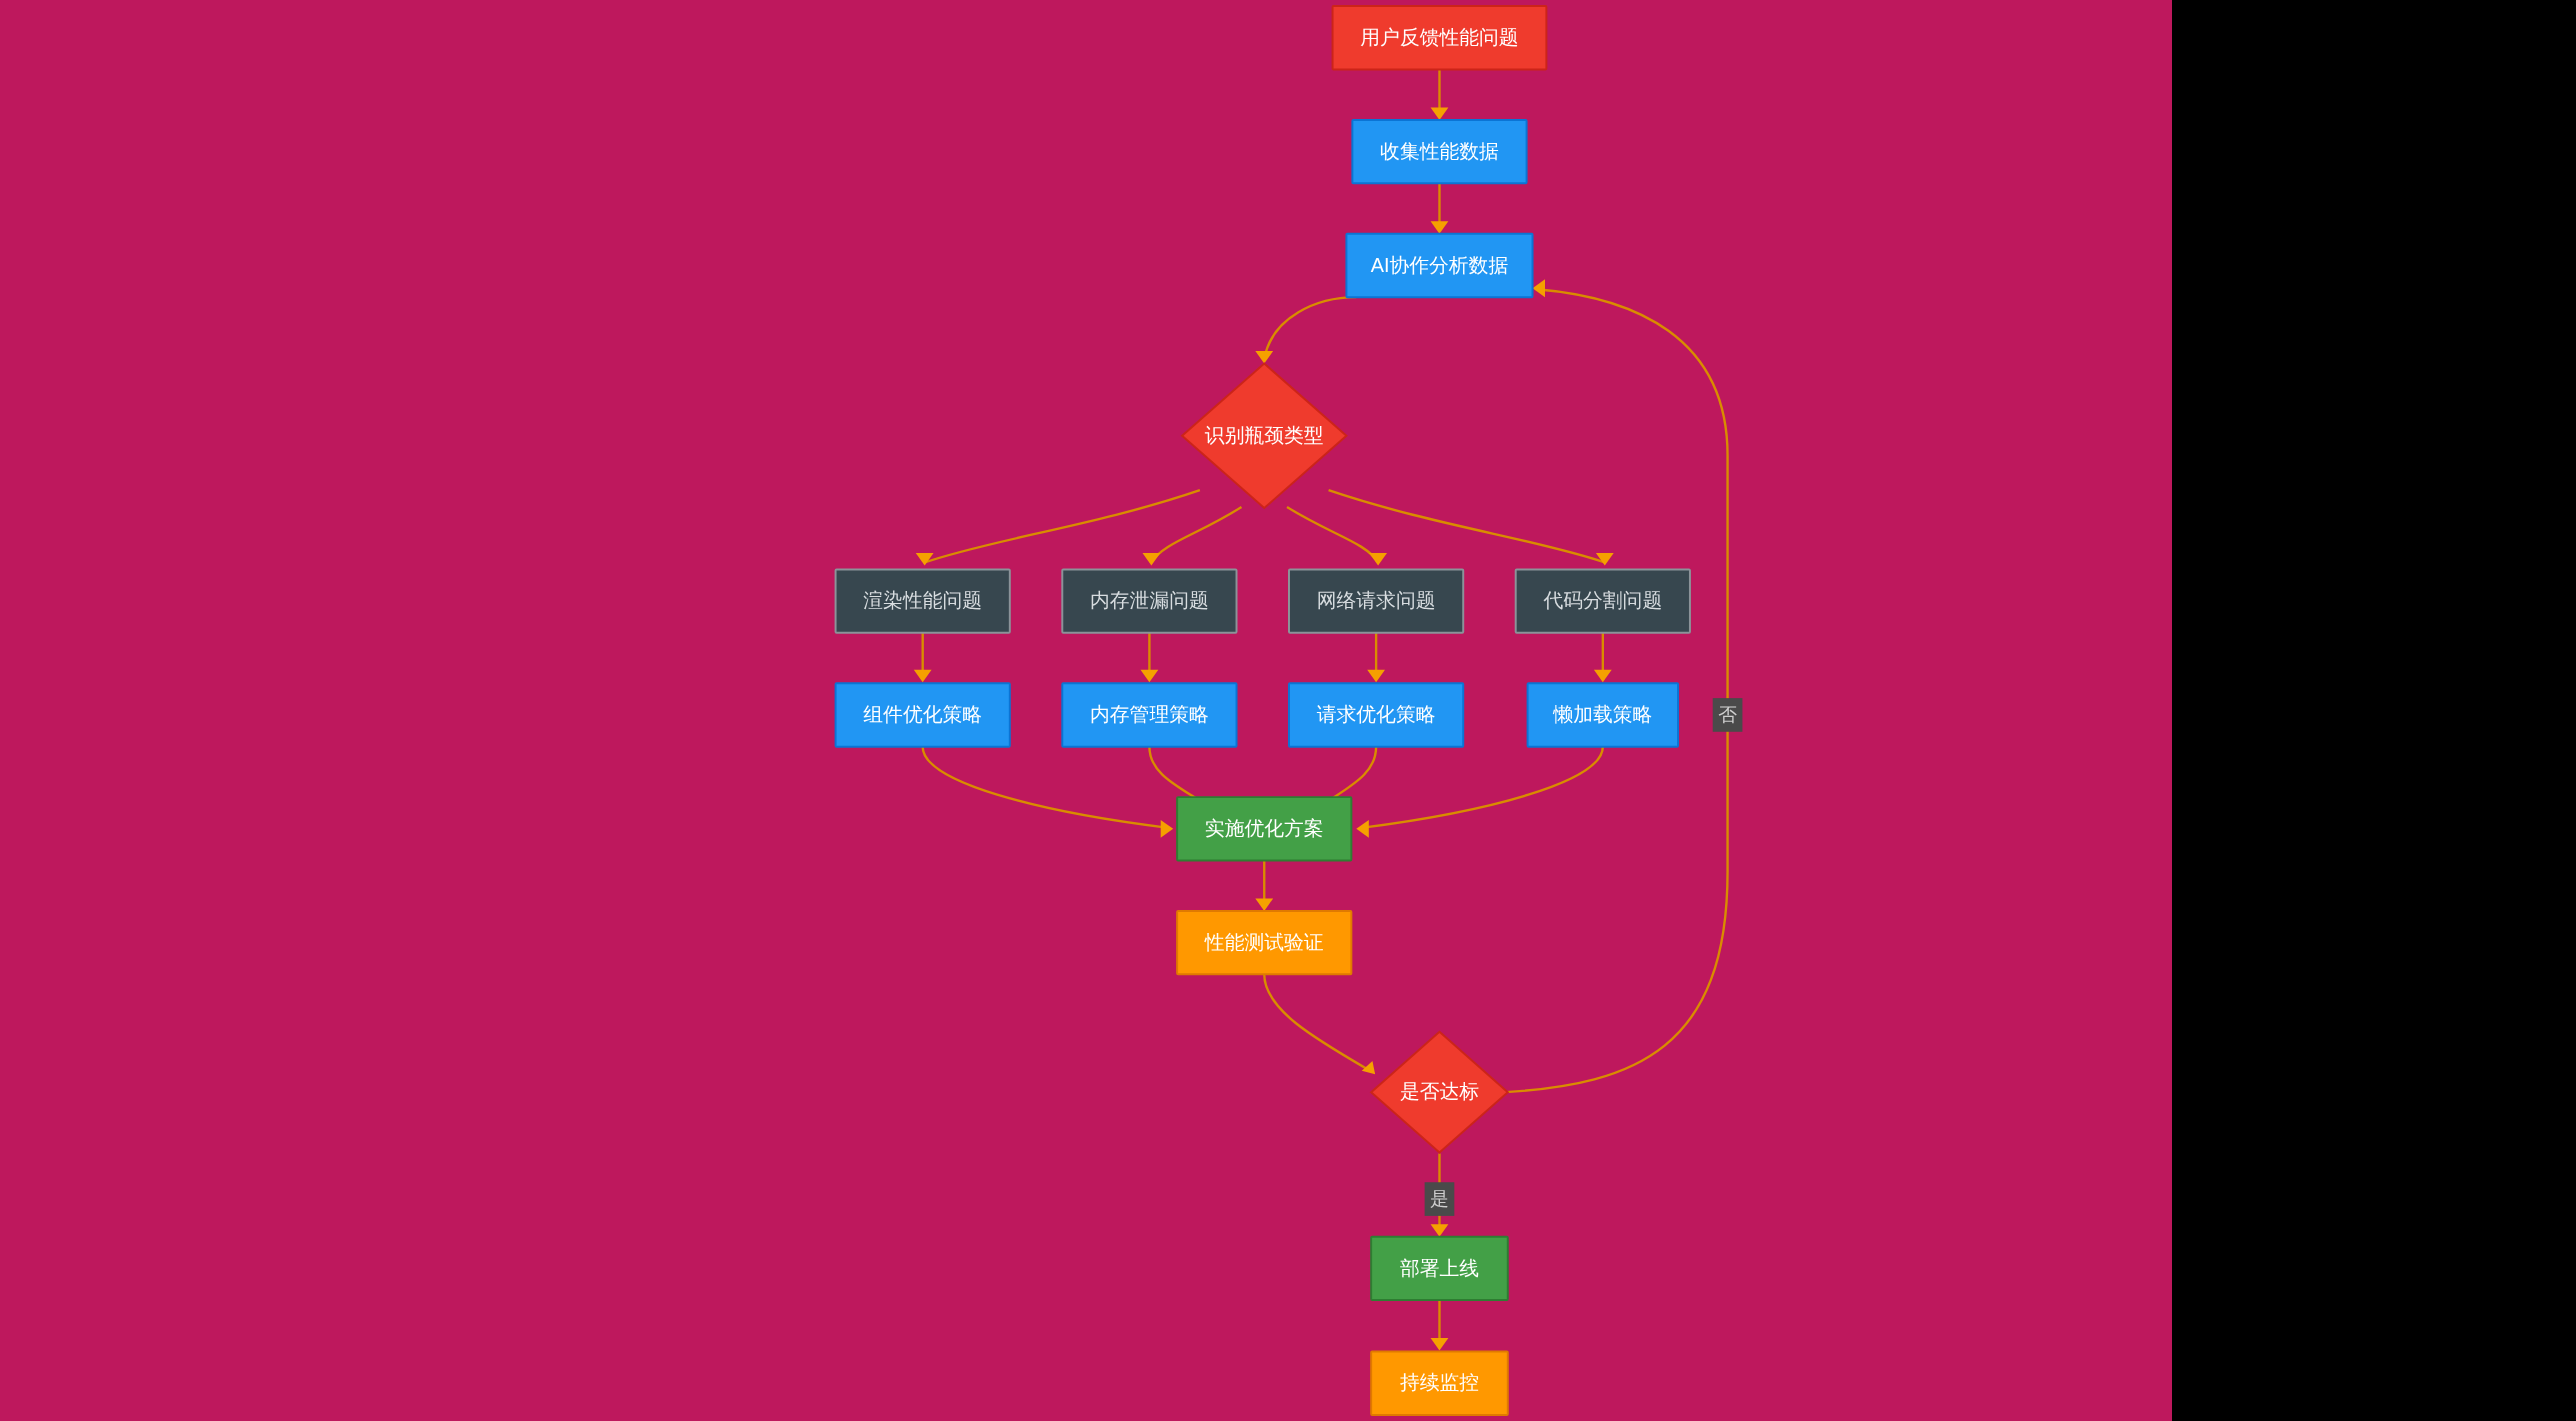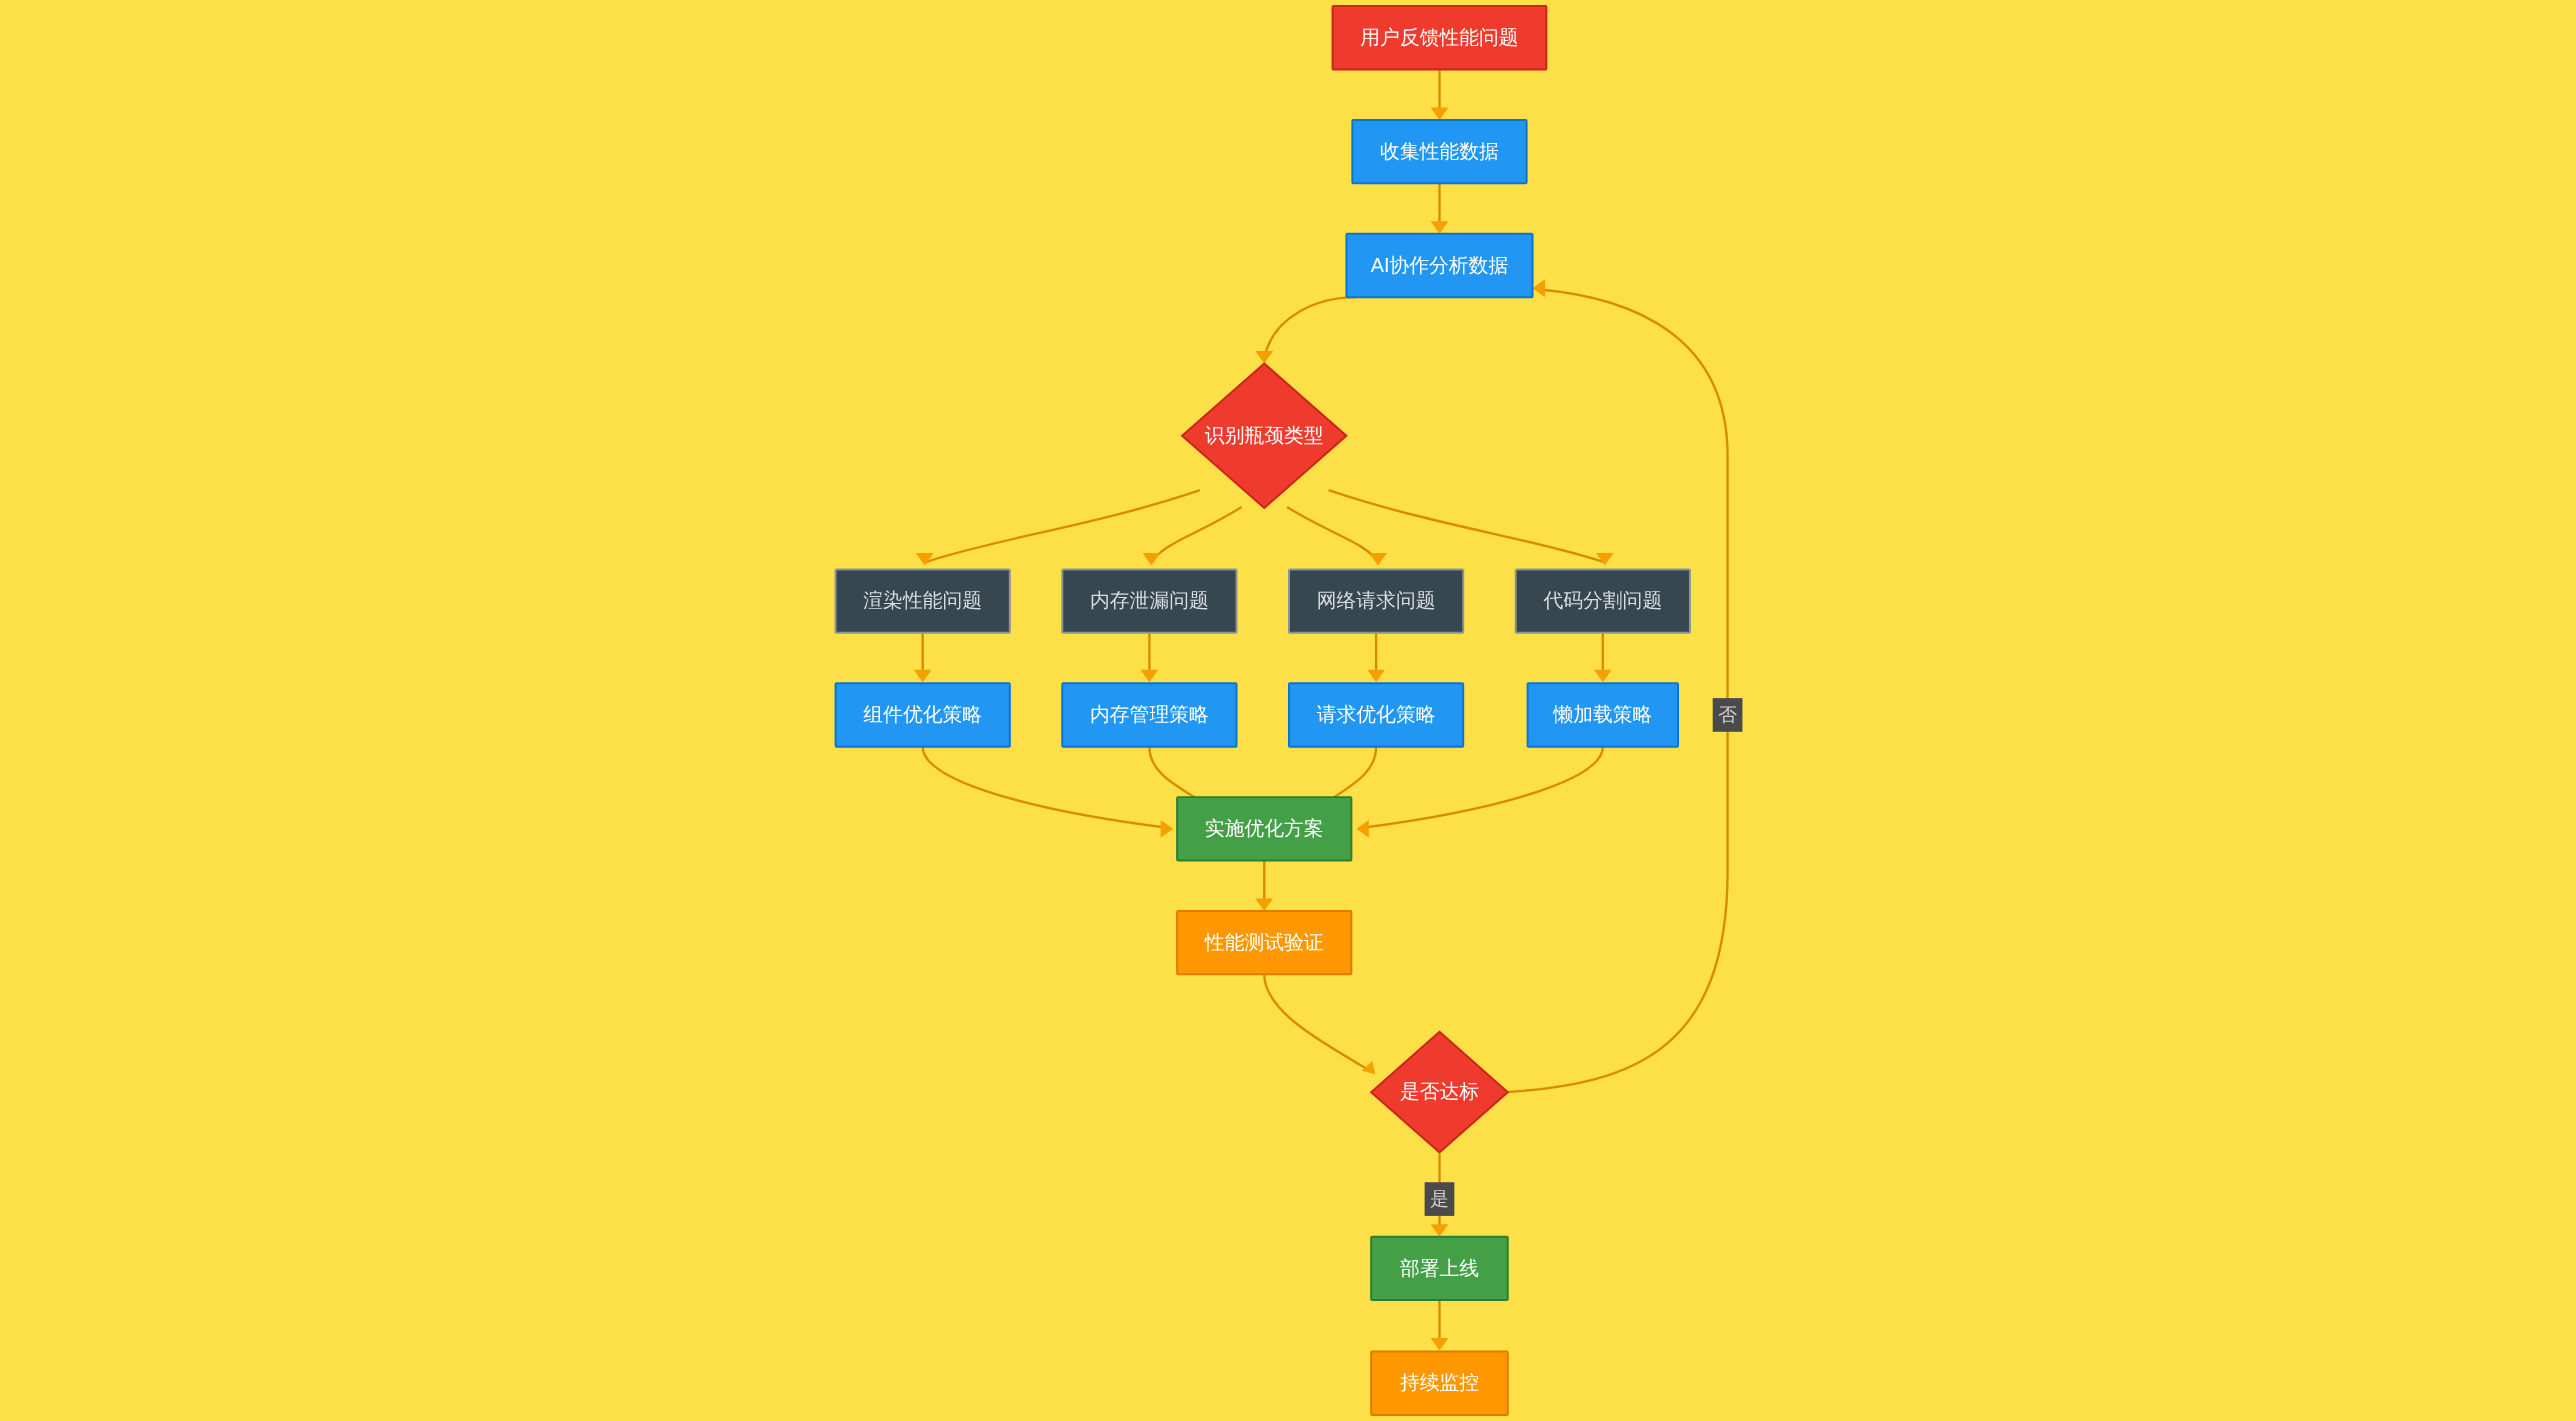--- a/index.html
+++ b/index.html
@@ -8,23 +8,23 @@
     background: #000000;
   }
   body {
     width: 2576px;
     height: 1422px;
     overflow: hidden;
     font-family: "Liberation Sans", "DejaVu Sans", sans-serif;
   }
   #diagram-root {
     position: relative;
-    width: 2576px;
+    width: 2172px;
     height: 1422px;
-    background: #fde047;
+    background: #be185d;
   }
   svg#flow-svg {
     position: absolute;
     left: 0;
     top: 0;
     width: 2576px;
     height: 1422px;
     display: block;
   }
   .node-label {

